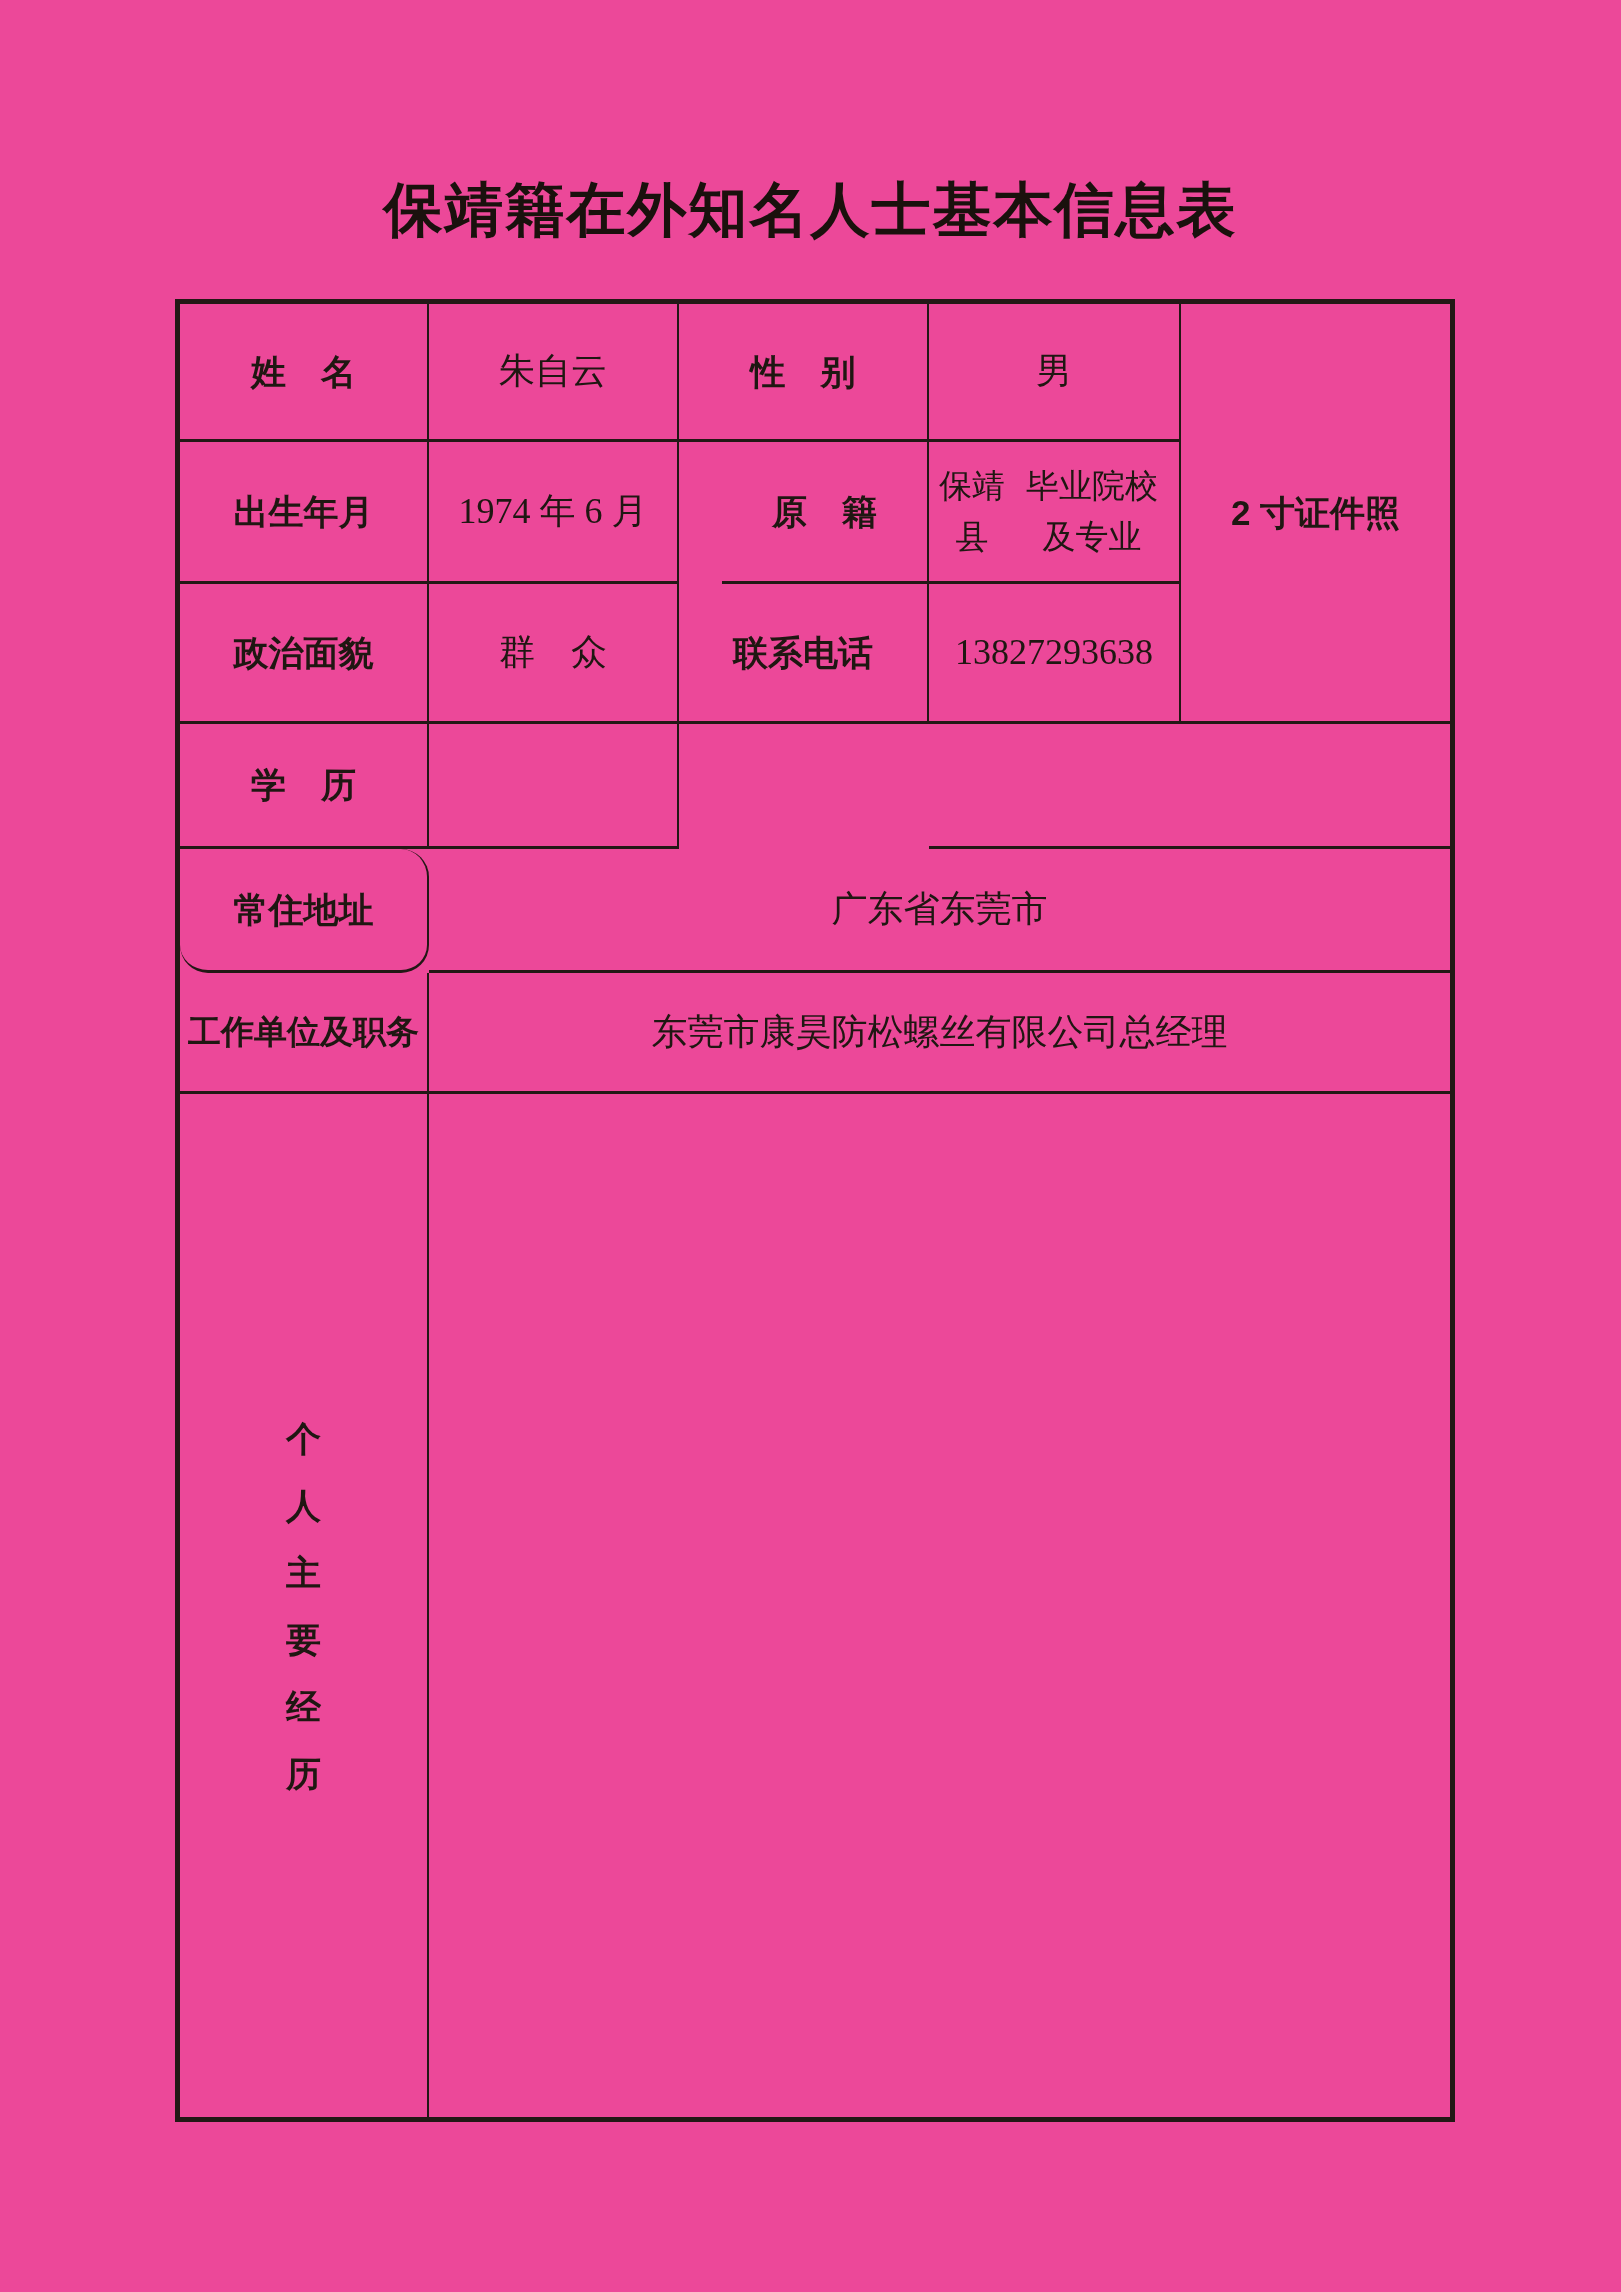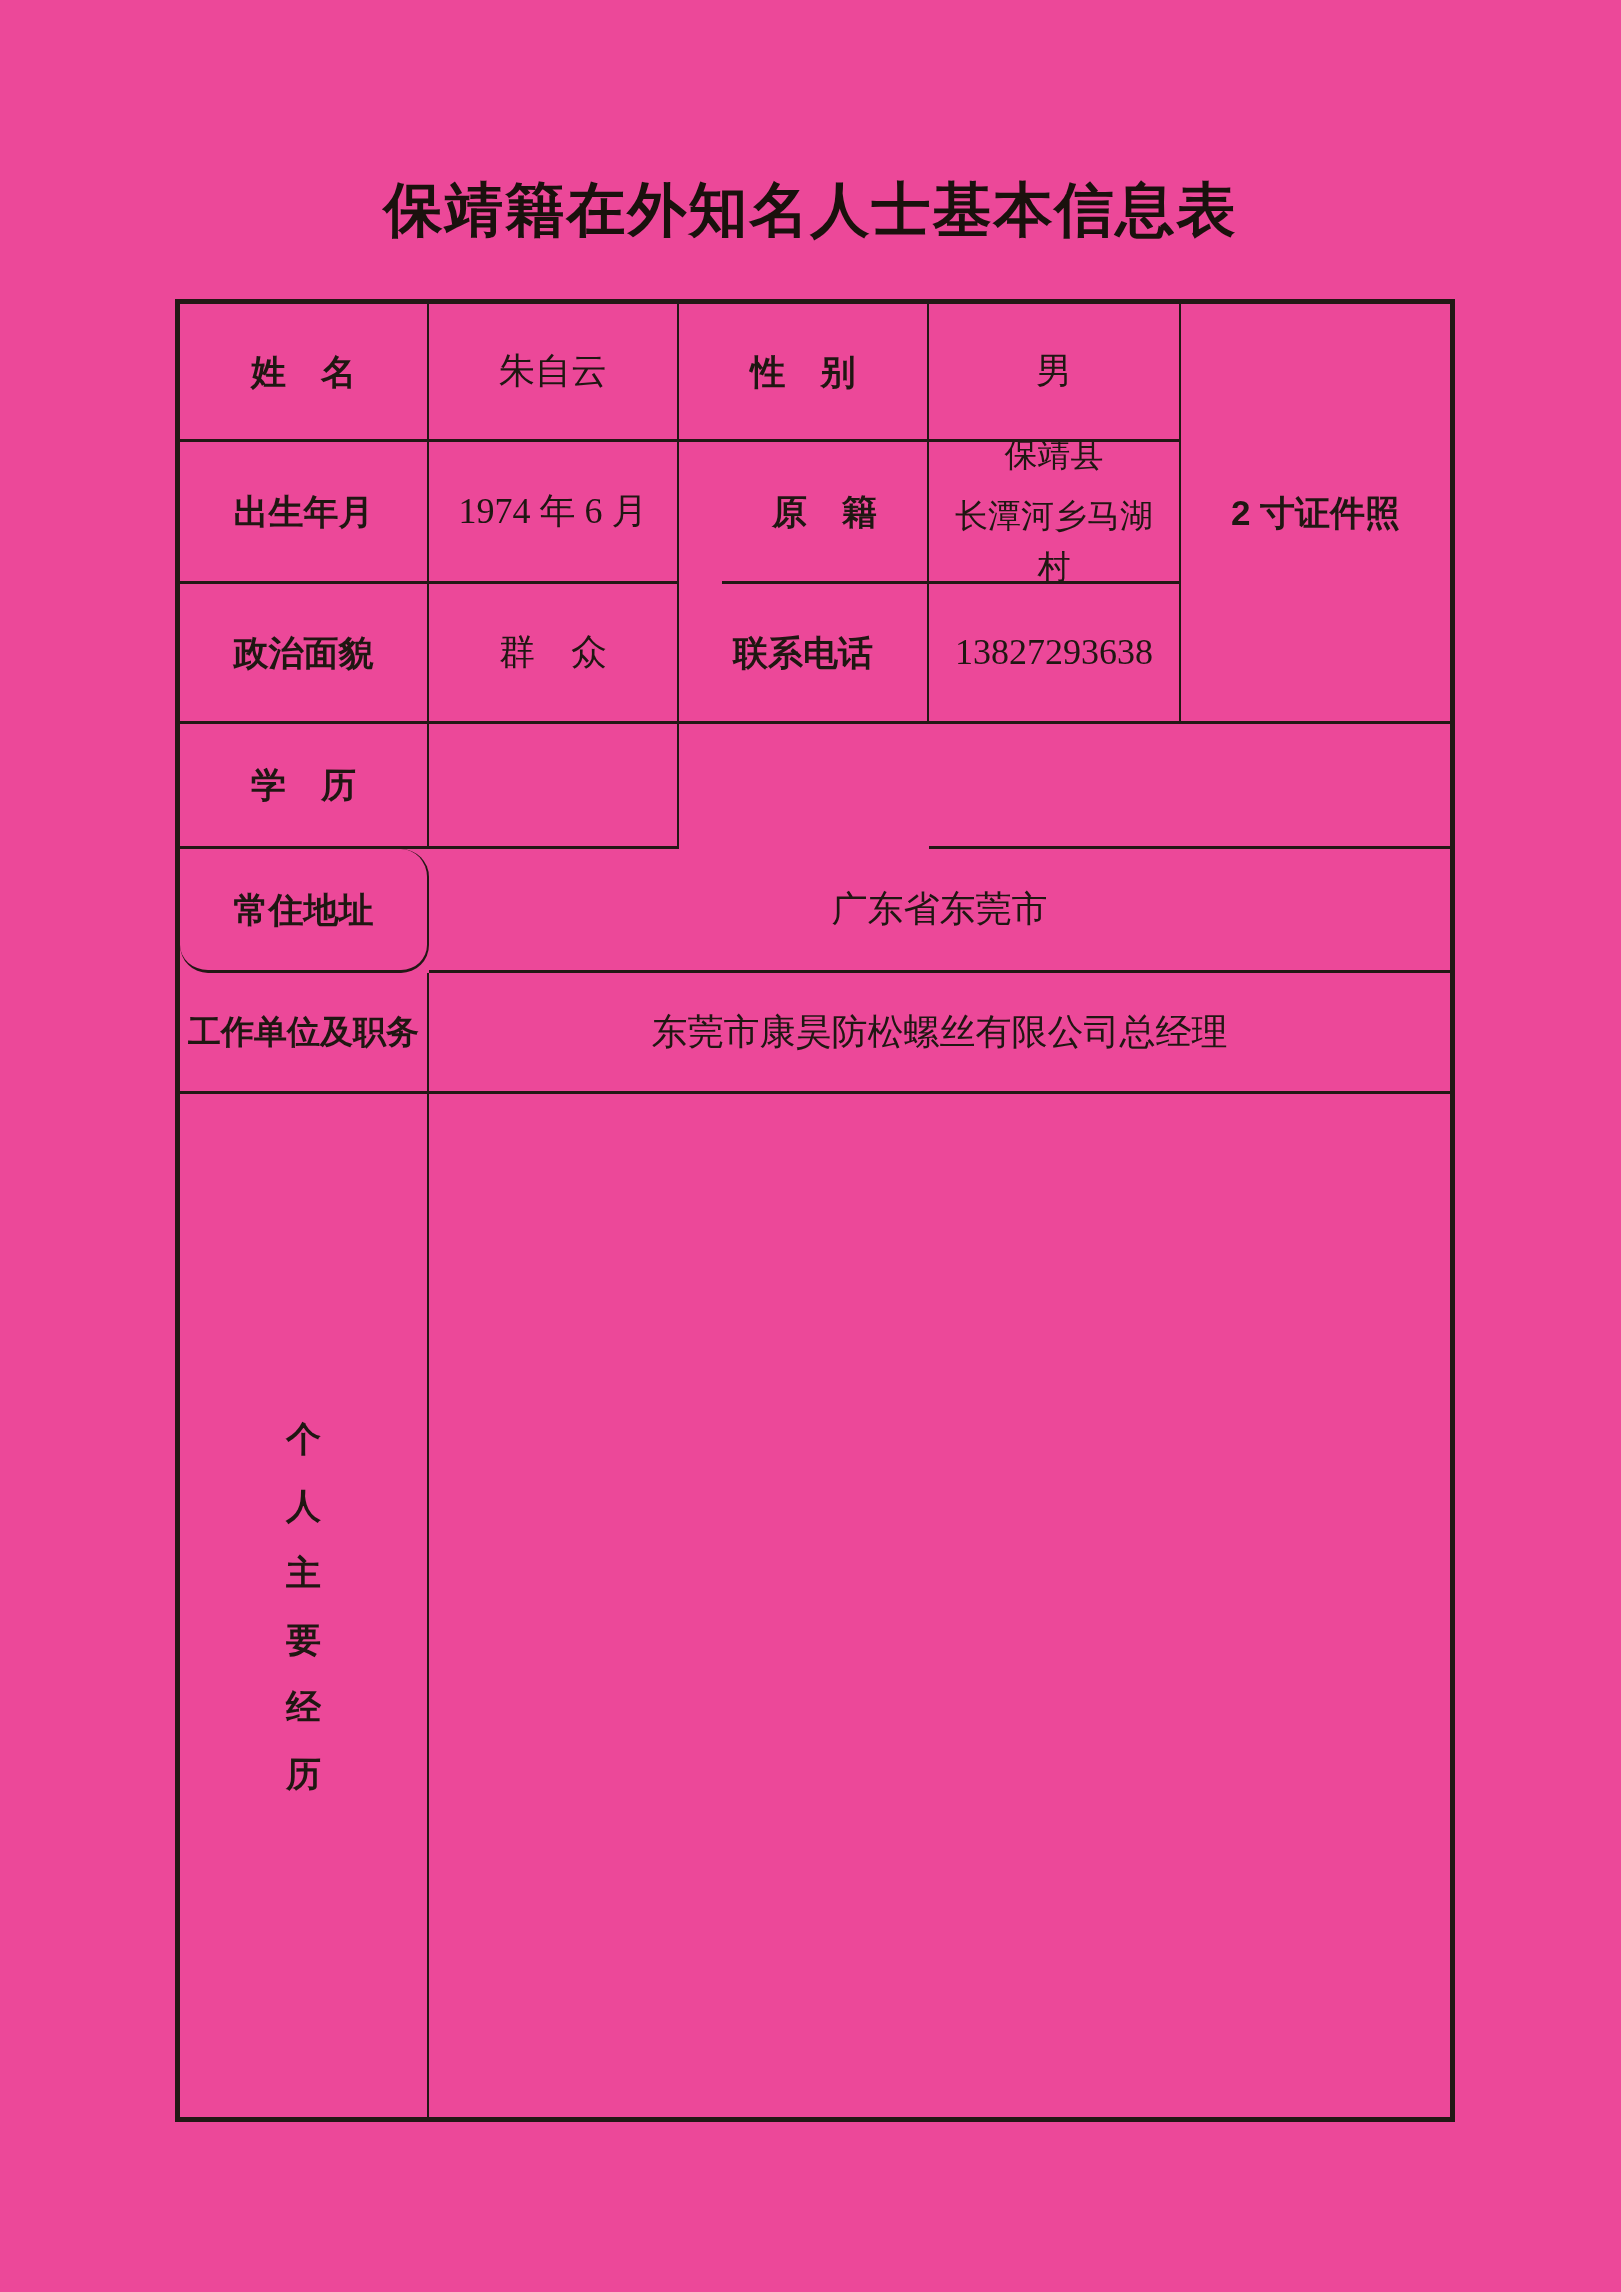--- a/index.html
+++ b/index.html
@@ -66,21 +66,21 @@
   .val {
     font-family: "Liberation Serif", "DejaVu Serif", serif;
     font-weight: normal;
     font-size: 36px;
     line-height: 1.3;
     color: #1f1712;
   }
   .val-twoline {
     font-size: 33px;
     line-height: 51px;
-    flex-direction: column;
+    flex-direction: row;
     gap: 10px;
   }
   .vertical-label {
     width: 41px;
     font-family: "Liberation Sans", "DejaVu Sans", sans-serif;
     font-weight: bold;
     font-size: 35px;
     line-height: 67px;
     word-break: break-all;
     text-align: center;
@@ -140,21 +140,21 @@
         <span class="lbl">出生年月</span>
       </div>
     <div class="cell c-birth-v">
         <span class="val">1974 年 6 月</span>
       </div>
     <div class="cell c-origin-l">
         <span class="lbl">原　籍</span>
       </div>
     <div class="cell c-origin-v val-twoline">
       <span class="val" style="font-size:33px;line-height:51px;">保靖县</span>
-      <span class="val" style="font-size:33px;line-height:51px;">长潭河乡马湖村</span>
+      <span class="val" style="font-size:33px;line-height:51px;">毕业院校及专业</span>
     </div>
 
     <div class="cell c-pol-l">
         <span class="lbl">政治面貌</span>
       </div>
     <div class="cell c-pol-v">
         <span class="val">群　众</span>
       </div>
     <div class="cell c-phone-l">
         <span class="lbl">联系电话</span>

